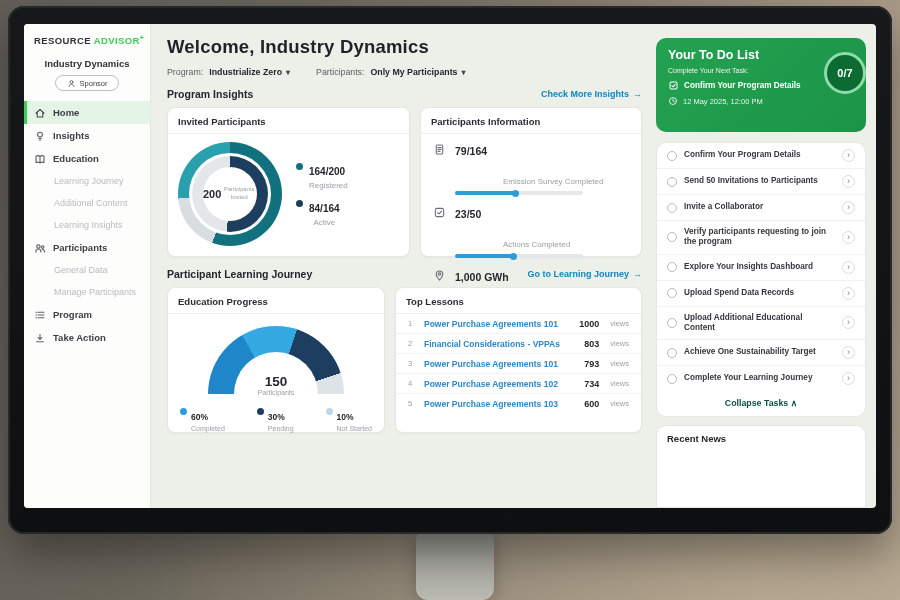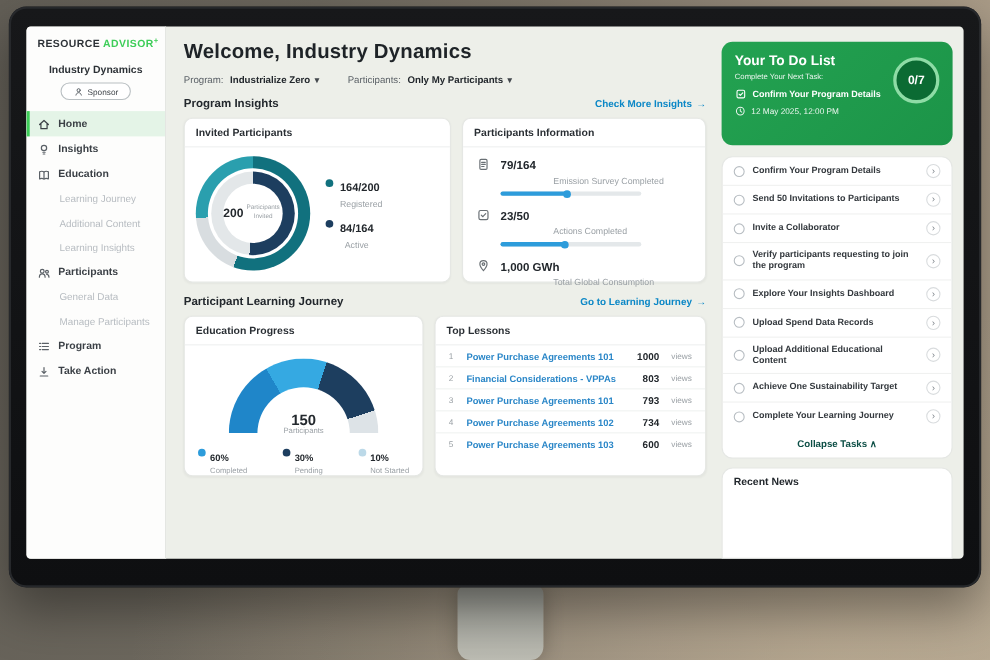--- a/index.html
+++ b/index.html
@@ -65,21 +65,21 @@
   .legend-item { display:flex; align-items:flex-start; gap:6px; margin:8px 0; }
   .dot { width:7px; height:7px; border-radius:50%; margin-top:2px; flex:none; }
   .legend-item .v { font-size:10px; font-weight:bold; color:#23282d; }
   .legend-item .l { font-size:8px; color:#9aa0a5; margin-top:2px;text-align:center; }
 
   
   .card-info { flex:1; height:150px; }
   .stat { display:flex; gap:8px; padding:7px 12px 2px; }
   .stat .sicon { width:14px; display:flex; padding-top:2px; flex:none; }
   .stat .v { font-size:10.5px; font-weight:bold; color:#23282d; }
-  .stat .l { font-size:8px; color:#9aa0a5; margin-top:1px;padding-left:48px; }
+  .stat .l { font-size:8px; color:#9aa0a5; margin-top:18px;padding-left:48px; }
   .bar { position:relative; width:128px; height:4px; border-radius:2px; background:#e4e8ea; margin-top:5px; }
   .bar i { position:absolute; left:0; top:0; height:4px; border-radius:2px; background:#2d9cdb; }
   .bar i::after { content:""; position:absolute; right:-3px; top:-1.5px; width:7px; height:7px; border-radius:50%; background:#2d9cdb; }
 
   
   .card-edu { width:218px; height:146px; }
   .gauge-wrap { position:relative; width:136px; height:68px; margin:12px auto 0; }
   .gauge { position:absolute; inset:0; overflow:hidden; }
   .gauge::before { content:""; position:absolute; left:0; top:0; width:136px; height:136px; border-radius:50%;
     background:conic-gradient(from 270deg, #1f86c9 0deg 60deg, #35a9e2 60deg 108deg, #1d3e5f 108deg 162deg, #dde3e7 162deg 180deg, transparent 180deg 360deg); }
@@ -101,21 +101,21 @@
   .lesson .views { font-size:9px; font-weight:bold; color:#23282d; }
   .lesson .vlabel { font-size:7.5px; color:#9aa0a5; margin-left:3px; }
 
   
   .rightpanel { width:224px; flex:none; padding:14px 10px 0 4px; display:flex; flex-direction:column; }
   .todo-card { position:relative; background:linear-gradient(135deg,#23a251,#1c9448); border-radius:10px; padding:10px 12px; color:#fff; height:94px; flex:none; }
   .todo-title { font-size:12.5px; font-weight:bold; }
   .todo-sub { font-size:7px; margin-top:5px; opacity:.9; }
   .todo-row { display:flex; align-items:center; gap:5px; margin-top:6px; font-size:8.2px; font-weight:bold; }
   .todo-date { display:flex; align-items:center; gap:5px; margin-top:5px; font-size:7.5px; opacity:.9; }
-  .todo-badge { position:absolute; right:12px; top:14px; width:42px; height:42px; border-radius:50%;
+  .todo-badge { position:absolute; right:0; top:14px; width:42px; height:42px; border-radius:50%;
     background:#0b6b33; border:3.5px solid #8edca6; display:flex; align-items:center; justify-content:center;
     font-size:11px; font-weight:bold; color:#fff; }
 
   .tasks-card { background:#fff; border:1px solid #e5e7e4; border-radius:10px; margin-top:10px; overflow:hidden; flex:none; }
   .task { display:flex; align-items:center; gap:7px; padding:6px 10px; border-bottom:1px solid #f0f1f0; cursor:pointer; }
   .task .cb { width:10px; height:10px; border:1.2px solid #b7bdc2; border-radius:50%; flex:none; }
   .task .tlabel { flex:1; font-size:8.2px; font-weight:bold; color:#33383d; line-height:1.25; }
   .task .tchev { width:13px; height:13px; border:1px solid #d9dcde; border-radius:50%; color:#7d838a;
     font-size:9px; display:flex; align-items:center; justify-content:center; flex:none; padding-bottom:1px; }
   .collapse { text-align:center; padding:7px 0 8px; font-size:8.8px; font-weight:bold; color:#0d4f46; cursor:pointer; }

